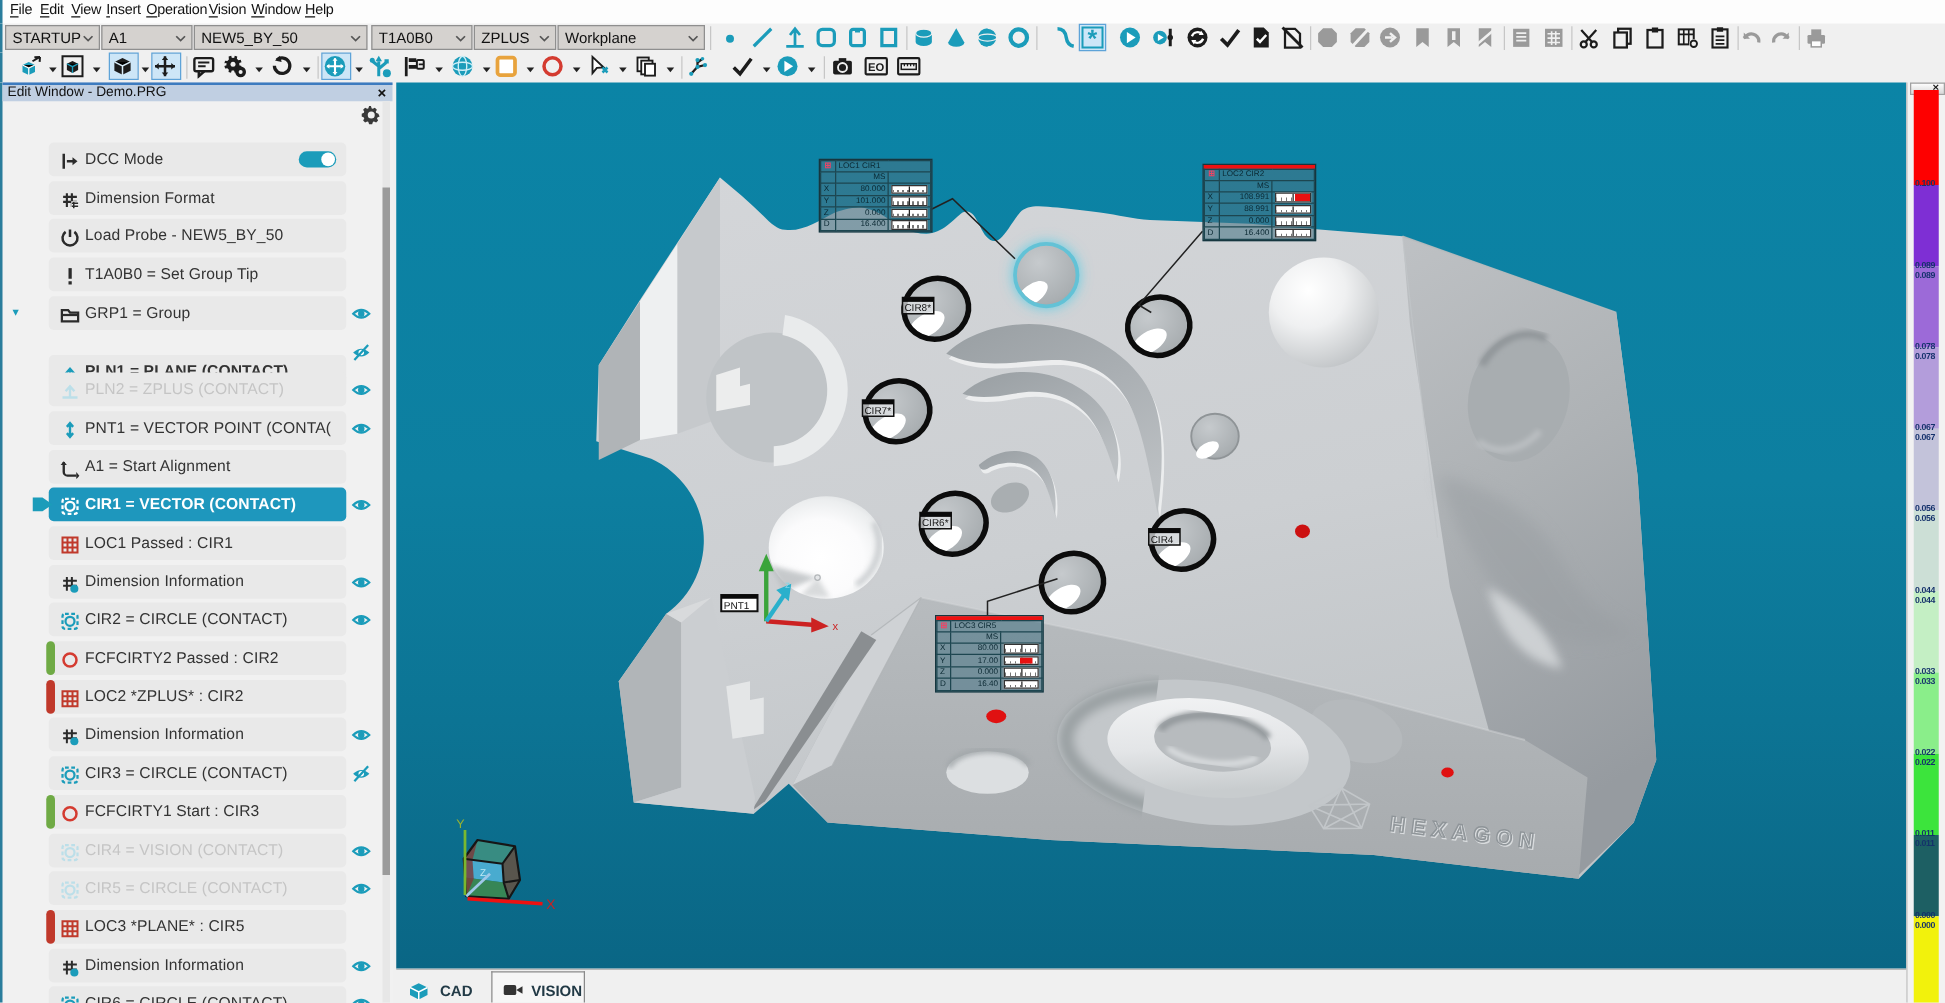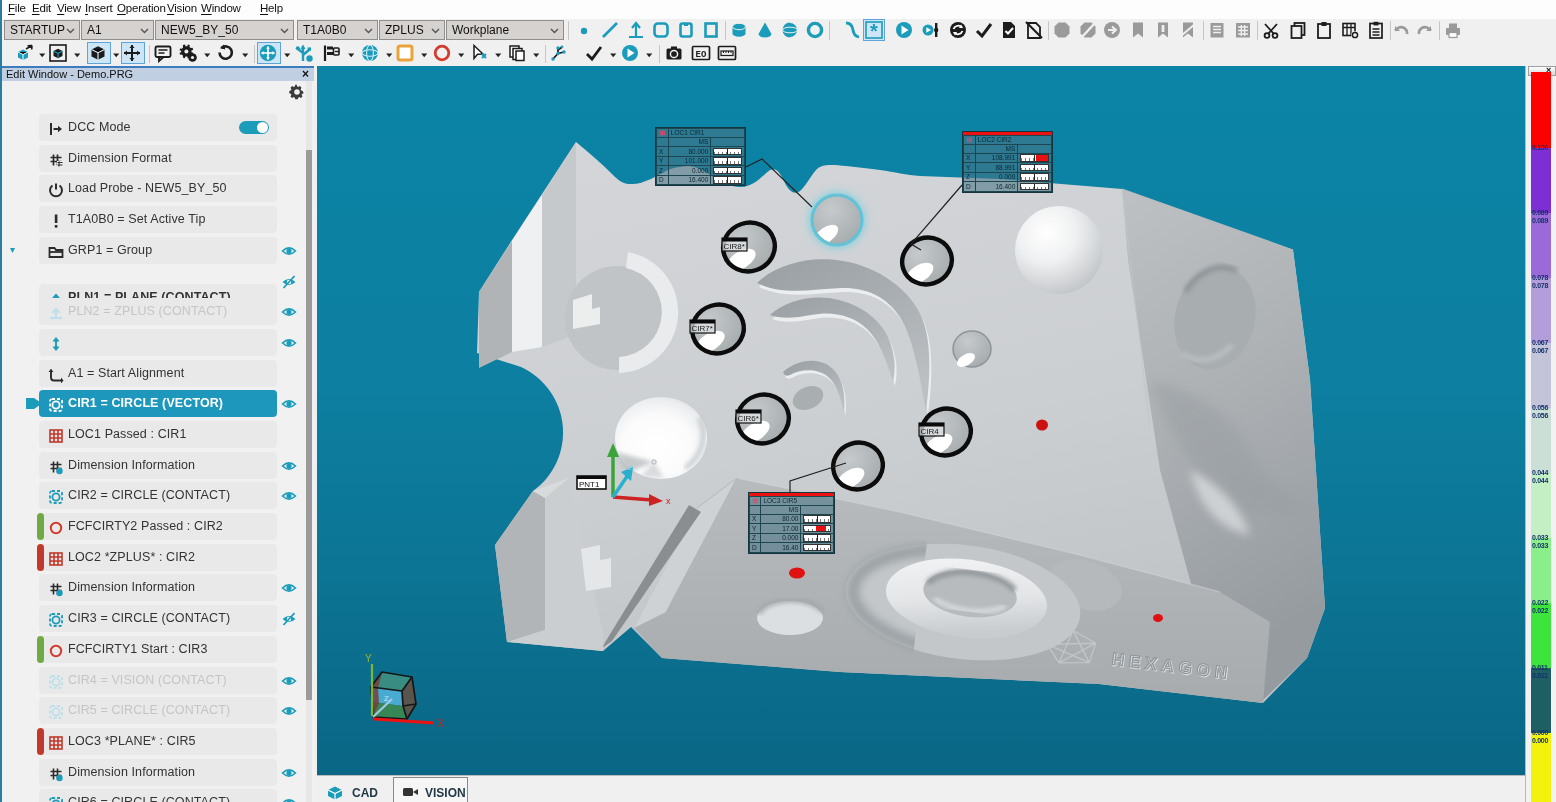--- a/index.html
+++ b/index.html
@@ -36,21 +36,21 @@
 </style></head><body>
 
 <div id="menubar" class="abs">
 <span style="left:6px"><u>F</u>ile</span>
 <span style="left:30px"><u>E</u>dit</span>
 <span style="left:55px"><u>V</u>iew</span>
 <span style="left:83px"><u>I</u>nsert</span>
 <span style="left:115px"><u>O</u>peration</span>
 <span style="left:165px"><u>V</u>ision</span>
 <span style="left:199px"><u>W</u>indow</span>
-<span style="left:258px"><u>H</u>elp</span>
+<span style="left:242px"><u>H</u>elp</span>
 </div>
 <div id="tb1" class="abs">
 <div class="combo" style="left:2px;width:76px;">STARTUP<span class="car"><svg width="9" height="6" viewBox="0 0 9 6">
           <path d="M1 1 L4.5 4.5 L8 1" stroke="#555" stroke-width="1.4" fill="none"></path>
         </svg></span></div>
 <div class="combo" style="left:79px;width:73px;">A1<span class="car"><svg width="9" height="6" viewBox="0 0 9 6">
           <path d="M1 1 L4.5 4.5 L8 1" stroke="#555" stroke-width="1.4" fill="none"></path>
         </svg></span></div>
 <div class="combo" style="left:153px;width:139px;">NEW5_BY_50<span class="car"><svg width="9" height="6" viewBox="0 0 9 6">
           <path d="M1 1 L4.5 4.5 L8 1" stroke="#555" stroke-width="1.4" fill="none"></path>
@@ -310,21 +310,21 @@
         <circle cx="10" cy="10" r="8" fill="#1b9cba"></circle>
         <path d="M7.5 5.5 L14.5 10 L7.5 14.5 Z" fill="#fff"></path>
       </svg></div>
     <span class="car2" style="left:645px;top:8px;">▾</span>
     <div class="sep" style="left:657px;top:3px;height:18px"></div>
     <div class="tbi" style="left:662px;top:1px;width:22px;height:20px;"><svg width="20" height="20" viewBox="0 0 20 20">
         <rect x="2.5" y="5.5" width="15" height="11" rx="1.5" fill="#1c1c1c"></rect>
         <rect x="7" y="3.5" width="6" height="3" fill="#1c1c1c"></rect>
         <circle cx="10" cy="11" r="3.6" fill="none" stroke="#f0f0f0" stroke-width="1.5"></circle>
       </svg></div>
-    <div class="tbi" style="left:689px;top:1px;width:22px;height:20px;font-family:Liberation Mono, monospace;"><svg width="20" height="20" viewBox="0 0 20 20">
+    <div class="tbi" style="left:689px;top:1px;width:22px;height:20px;"><svg width="20" height="20" viewBox="0 0 20 20">
         <rect x="1.5" y="3.5" width="17" height="13" rx="1" fill="none" stroke="#1c1c1c" stroke-width="1.7"></rect>
         <text x="10" y="13.5" font-size="9" font-weight="bold" fill="#1c1c1c" text-anchor="middle">EO</text>
       </svg></div>
     <div class="tbi" style="left:715px;top:1px;width:22px;height:20px;"><svg width="20" height="20" viewBox="0 0 20 20">
         <rect x="1.5" y="3.5" width="17" height="13" rx="1" fill="none" stroke="#1c1c1c" stroke-width="1.7"></rect>
         <rect x="4" y="8" width="12" height="4.5" fill="none" stroke="#1c1c1c" stroke-width="1.2"></rect>
         <path d="M6.5 8 v2 M9 8 v2 M11.5 8 v2 M14 8 v2" stroke="#1c1c1c" stroke-width="1"></path>
       </svg></div>
 </div>
 <div id="lpanel" class="abs"></div>
@@ -357,21 +357,21 @@
           <path d="M8 1.5 v6" stroke="#2b2b2b" stroke-width="2"></path>
           <path d="M4.5 3.5 a6 6 0 1 0 7 0" fill="none" stroke="#2b2b2b" stroke-width="2"></path>
         </svg></span>
       <span class="txt">Load Probe - NEW5_BY_50</span>
 </div>
 <div class="item abs" style="top:206px;">
 <span class="ic"><svg width="16" height="16" viewBox="0 0 16 16">
           <rect x="6.8" y="1.5" width="2.6" height="8.5" fill="#2b2b2b"></rect>
           <rect x="6.8" y="12" width="2.6" height="2.6" fill="#2b2b2b"></rect>
         </svg></span>
-      <span class="txt">T1A0B0 = Set Active Tip</span>
+      <span class="txt">T1A0B0 = Set Group Tip</span>
 </div>
 <div class="item abs" style="top:237px;">
 <span class="ic"><svg width="16" height="16" viewBox="0 0 16 16">
           <path d="M1.5 4 h5 l1.5 2 h6.5 v7 h-13 z" fill="none" stroke="#2b2b2b" stroke-width="1.8"></path>
           <path d="M1.5 8 h13" stroke="#2b2b2b" stroke-width="1.8"></path>
         </svg></span>
       <span class="txt">GRP1 = Group</span>
 </div>
 <div class="abs" style="left:10px;top:244px;font-size:10px;color:#1b9cba;">▾</div>
 <div class="eye abs" style="top:243px;"><svg width="16" height="16" viewBox="0 0 16 16">
@@ -396,38 +396,39 @@
       <span class="txt">PLN2 = ZPLUS (CONTACT)</span>
 </div>
 <div class="eye abs" style="top:304px;"><svg width="16" height="16" viewBox="0 0 16 16">
         <path d="M1.5 8 Q8 1.8 14.5 8 Q8 14.2 1.5 8z" fill="none" stroke="#1b9cba" stroke-width="1.6"></path>
         <circle cx="8" cy="8" r="2.6" fill="#1b9cba"></circle>
       </svg></div>
 <div class="item abs indent" style="top:329px;">
 <span class="ic"><svg width="16" height="16" viewBox="0 0 16 16">
           <path d="M8 3 v10 M5.5 5.5 L8 2.5 l2.5 3 M5.5 10.5 L8 13.5 l2.5 -3" stroke="#1b9cba" stroke-width="1.9" fill="none"></path>
         </svg></span>
+      <span class="txt">PNT1 = VECTOR POINT (CONTA(</span>
 </div>
 <div class="eye abs" style="top:335px;"><svg width="16" height="16" viewBox="0 0 16 16">
         <path d="M1.5 8 Q8 1.8 14.5 8 Q8 14.2 1.5 8z" fill="none" stroke="#1b9cba" stroke-width="1.6"></path>
         <circle cx="8" cy="8" r="2.6" fill="#1b9cba"></circle>
       </svg></div>
 <div class="item abs" style="top:360px;">
 <span class="ic"><svg width="16" height="16" viewBox="0 0 16 16">
           <path d="M3 2.5 v8 a3 3 0 0 0 3 3 h7" stroke="#2b2b2b" stroke-width="1.9" fill="none"></path>
           <path d="M13 10.5 l2.5 3 -2.5 3z M0.5 5 l2.5 -3 2.5 3z" fill="#2b2b2b"></path>
         </svg></span>
       <span class="txt">A1 = Start Alignment</span>
 </div>
 <div class="item abs sel" style="top:390px;">
 <span class="ic"><svg width="16" height="16" viewBox="0 0 16 16">
           <rect x="2" y="2" width="12" height="12" rx="2" fill="none" stroke="#ffffff" stroke-width="1.8" stroke-dasharray="3 2"></rect>
           <circle cx="8" cy="8" r="3.6" fill="none" stroke="#ffffff" stroke-width="1.8"></circle>
         </svg></span>
-      <span class="txt">CIR1 = CIRCLE (VECTOR)</span>
+      <span class="txt">CIR1 = VECTOR (CONTACT)</span>
 </div>
 <div class="abs" style="left:26px;top:396px;"><svg width="16" height="15" viewBox="0 0 16 15">
         <path d="M0 2 h8 l8 5.5 -8 5.5 h-8 z" fill="#1b9cba"></path>
       </svg></div>
 <div class="eye abs" style="top:396px;"><svg width="16" height="16" viewBox="0 0 16 16">
         <path d="M1.5 8 Q8 1.8 14.5 8 Q8 14.2 1.5 8z" fill="none" stroke="#1b9cba" stroke-width="1.6"></path>
         <circle cx="8" cy="8" r="2.6" fill="#1b9cba"></circle>
       </svg></div>
 <div class="item abs" style="top:421px;">
 <span class="ic"><svg width="16" height="16" viewBox="0 0 16 16">

